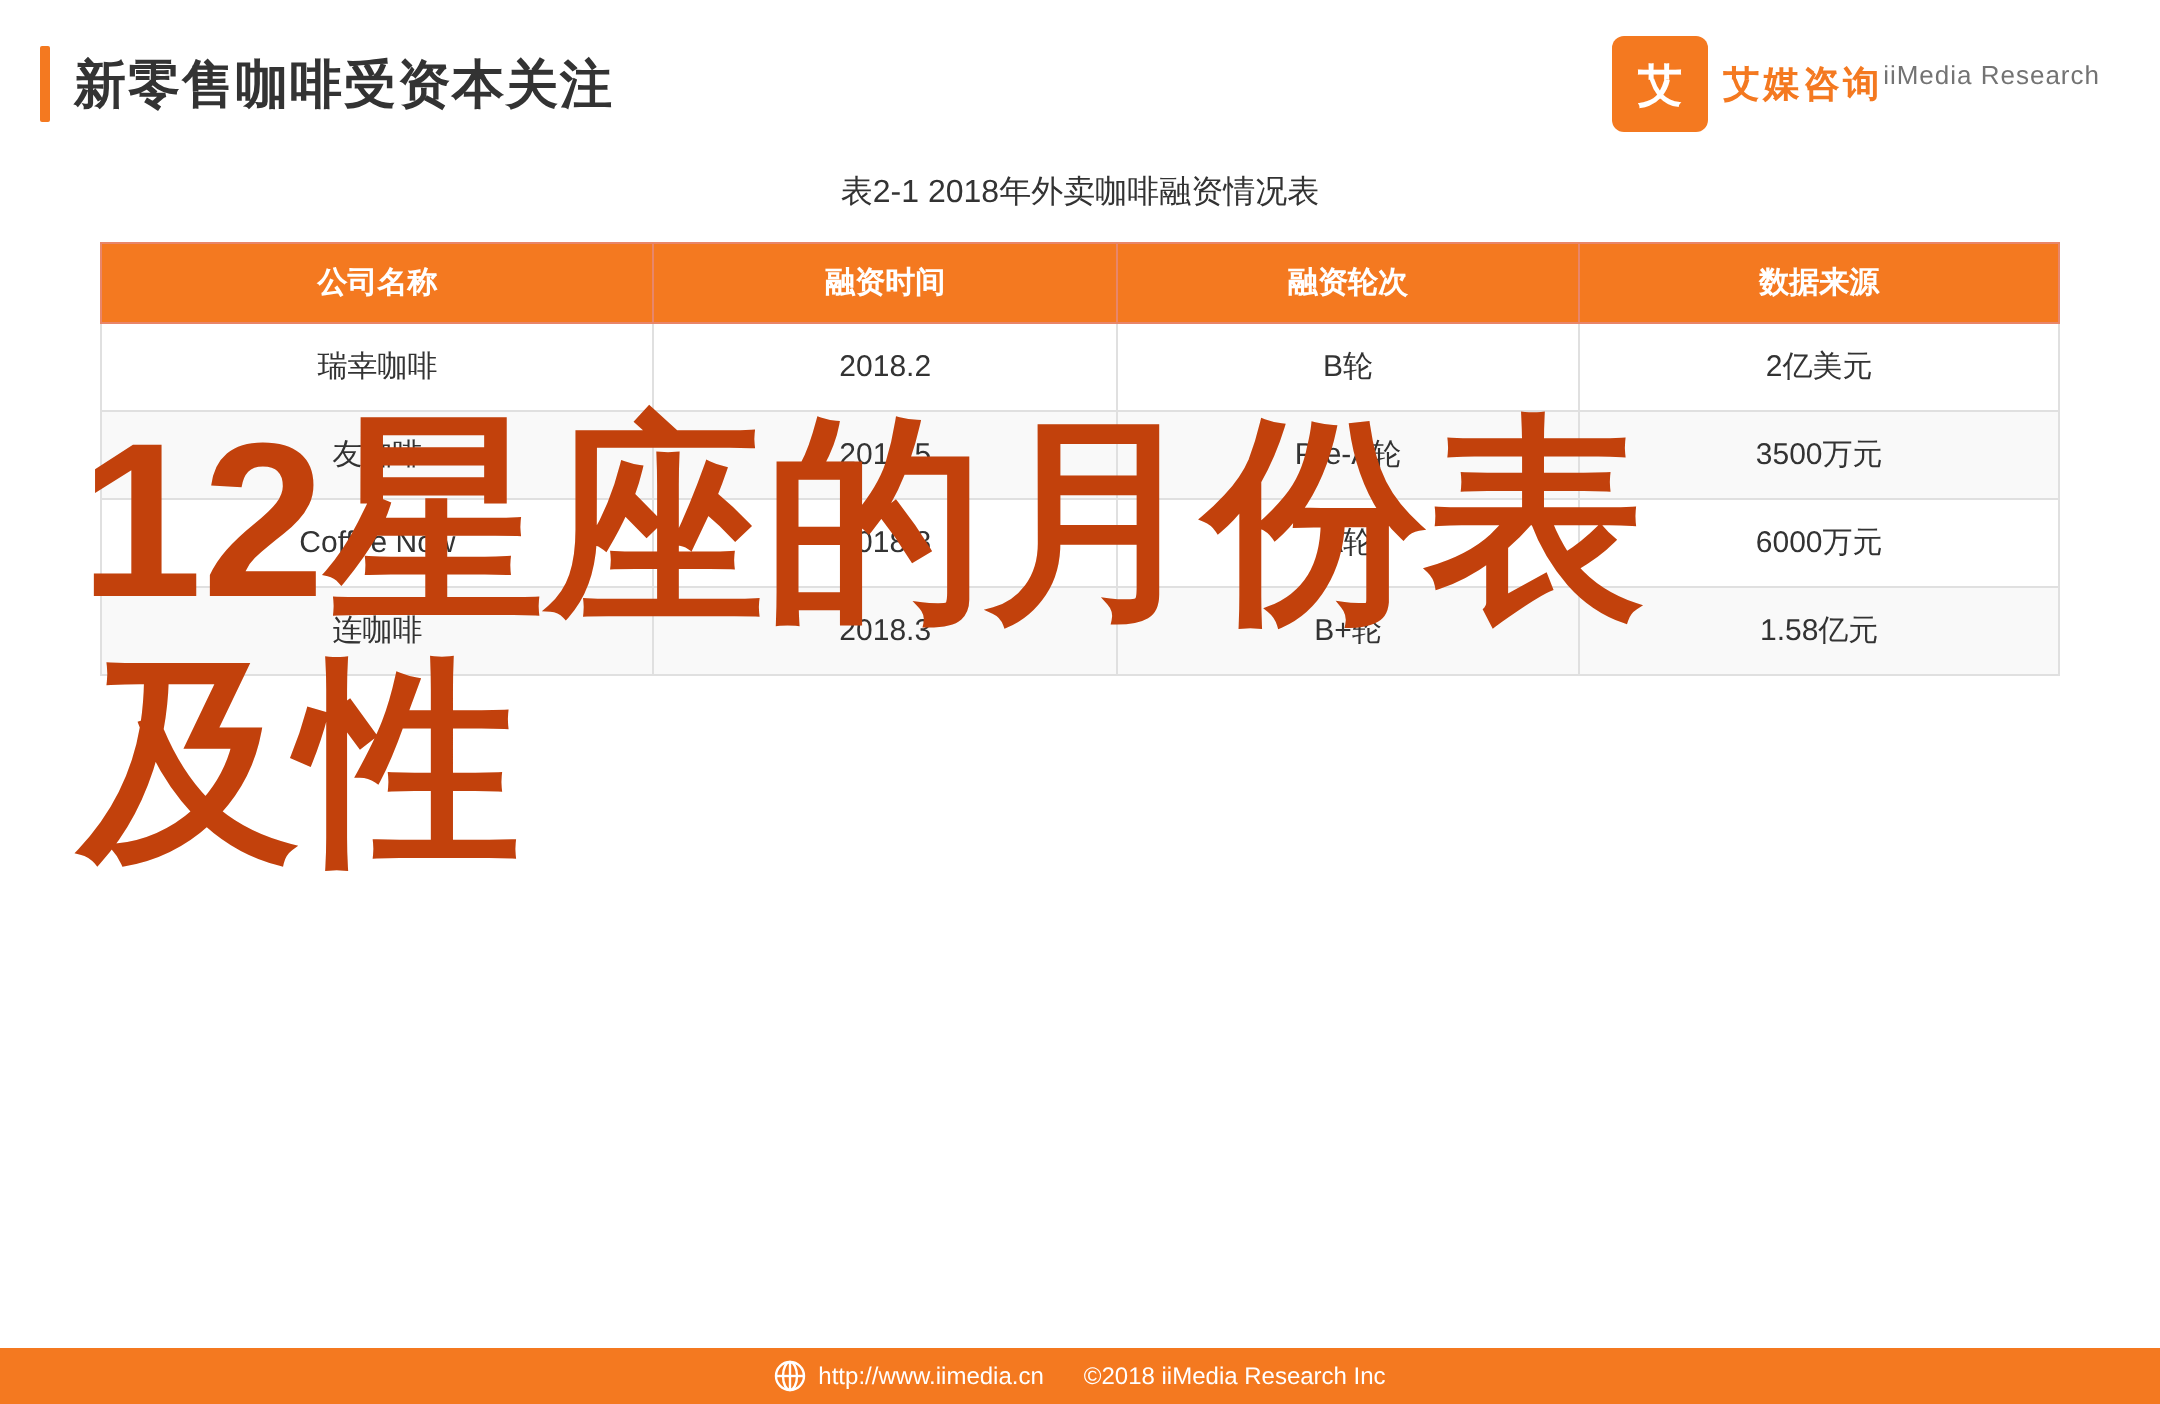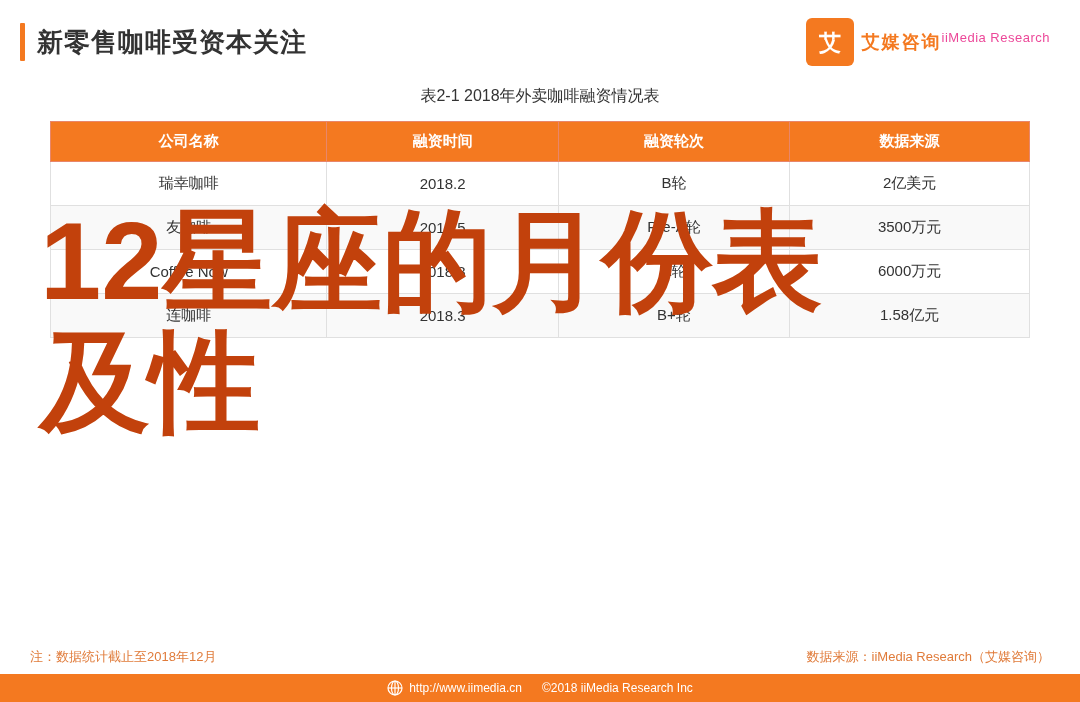--- a/index.html
+++ b/index.html
@@ -59,21 +59,21 @@
 
     .logo-cn {
       font-size: 18px;
       color: #f47920;
       font-weight: bold;
       letter-spacing: 2px;
     }
 
     .logo-en {
       font-size: 13px;
-      color: #ec4899;
+      color: #737373;
       letter-spacing: 0.5px;
     }
 
     
     .table-section {
       padding: 10px 50px 16px 50px;
     }
 
     .table-title {
       text-align: center;
@@ -231,24 +231,20 @@
     </tbody>
   </table>
 </div>
 
 <div class="watermark">
   <div>12星座的月份表</div>
   <div>及性</div>
 </div>
 
 <div class="footer">
-  <div class="footer-note">
-    <span>注：数据统计截止至2018年12月</span>
-    <span>数据来源：iiMedia Research（艾媒咨询）</span>
-  </div>
   <div class="footer-bottom">
     <div class="footer-bottom-left">
       <svg class="globe-icon" viewBox="0 0 16 16" xmlns="http://www.w3.org/2000/svg">
         <circle cx="8" cy="8" r="7" fill="none" stroke="white" stroke-width="1.2"></circle>
         <ellipse cx="8" cy="8" rx="3.5" ry="7" fill="none" stroke="white" stroke-width="1.2"></ellipse>
         <line x1="1" y1="8" x2="15" y2="8" stroke="white" stroke-width="1.2"></line>
         <line x1="8" y1="1" x2="8" y2="15" stroke="white" stroke-width="1.2"></line>
       </svg>
       <span>http://www.iimedia.cn</span>
     </div>

